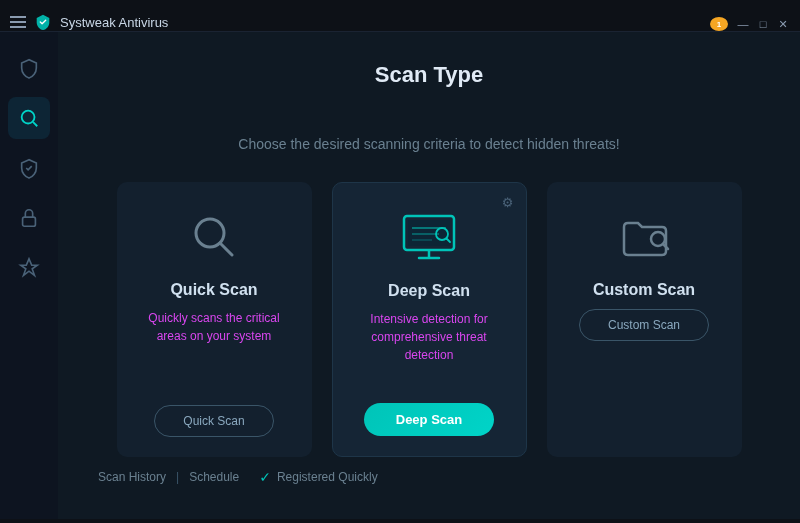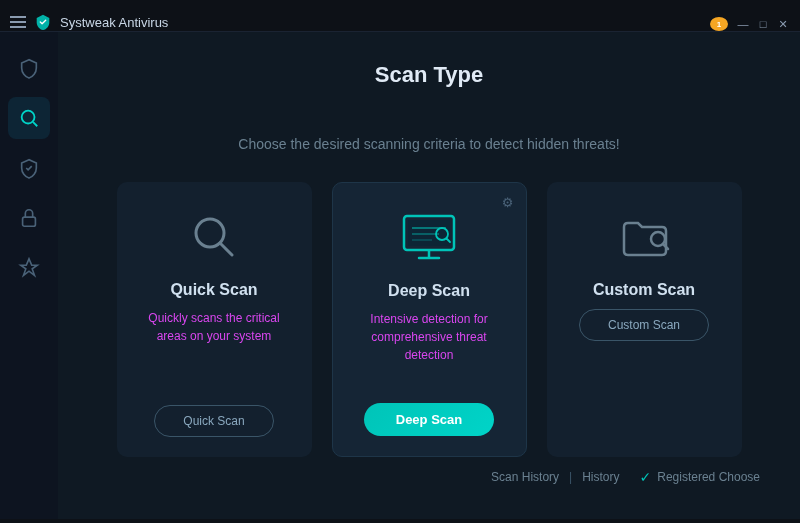--- a/index.html
+++ b/index.html
@@ -208,21 +208,20 @@
       top: 12px;
       right: 12px;
       color: #4a6278;
       cursor: pointer;
       font-size: 13px;
     }
 
     
     .footer {
       display: flex;
-      justify-content: flex-end;
       align-items: center;
       padding-top: 12px;
       gap: 0;
     }
     .footer-links {
       display: flex;
       align-items: center;
       gap: 0;
       margin-right: 20px;
     }
@@ -365,22 +364,22 @@
         <div class="card-title">Custom Scan</div>
         <button class="scan-btn">Custom Scan</button>
       </div>
 
     </div>
 
     <div class="footer">
       <div class="footer-links">
         <span class="footer-link">Scan History</span>
         <span class="footer-divider">|</span>
-        <span class="footer-link">History</span>
+        <span class="footer-link">Schedule</span>
       </div>
       <div class="registered">
         <span class="registered-check">✓</span>
-        <span>Registered Choose</span>
+        <span>Registered Quickly</span>
       </div>
     </div>
 
   </div>
 </div>
 
 </body></html>

